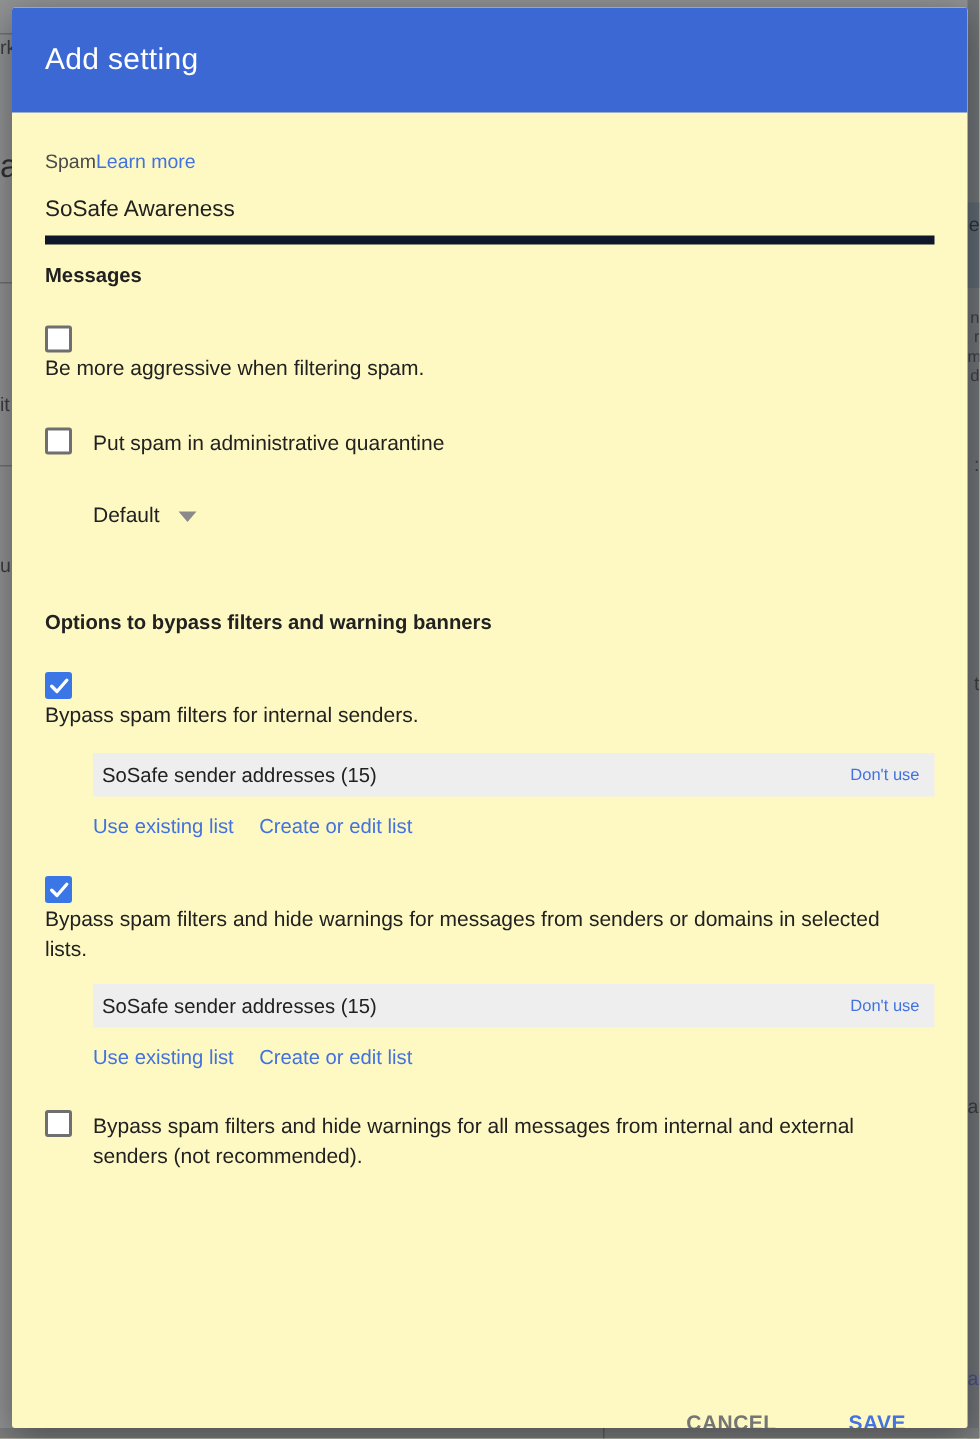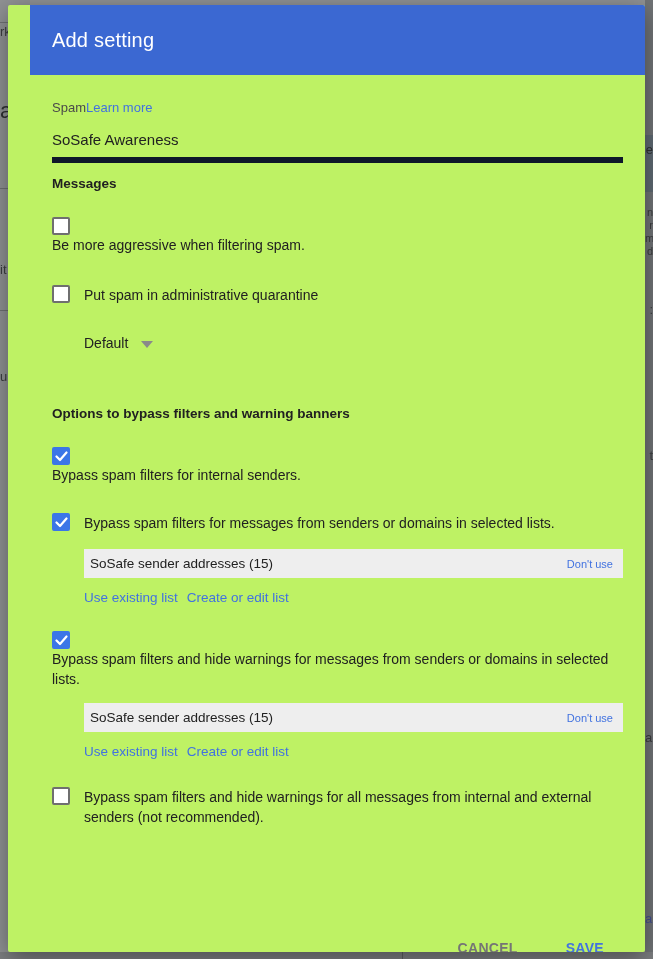--- a/index.html
+++ b/index.html
@@ -33,25 +33,24 @@
     white-space: nowrap; overflow: hidden;
   }
   .frag.left { left: 0; max-width: 8px; }
   .frag.right { right: 0; max-width: 8px; }
   .frag.big { font-size: 22px; color: #2e3032; }
   .frag.small { font-size: 11px; }
 
   
   .dialog {
     position: absolute; left: 8px; top: 5px; width: 637px; height: 947px;
-    background: #bef264;
+    background: #fef9c3;
     border-radius: 2px;
     box-shadow: 0 6px 24px rgba(0,0,0,0.4);
     overflow: hidden;
-    padding-left: 22px;
   }
   .dialog-header {
     height: 70px; background: #3b68d2;
     display: flex; align-items: center;
     padding: 0 22px;
   }
   .dialog-title { color: #ffffff; font-size: 20px; font-weight: 400; letter-spacing: 0.2px; }
 
   .dialog-body { padding: 0 22px; position: relative; height: 877px; }
 
@@ -114,21 +113,21 @@
   .list-bar {
     margin-top: 16px; margin-left: 32px;
     height: 29px; background: #eeeeee;
     display: flex; align-items: center; justify-content: space-between;
     padding: 0 10px 0 6px;
     font-size: 13.5px;
   }
   .list-bar .list-name { color: #212121; }
   .list-links {
     margin-top: 12px; margin-left: 32px;
-    display: flex; gap: 9px; font-size: 13.5px;
+    display: flex; gap: 17px; font-size: 13.5px;
   }
   .list-links a.link { font-size: 13.5px; }
   .list-bar a.link { font-size: 11px; }
 
   .dialog-footer {
     position: absolute; right: 29px; bottom: 13px;
     display: flex; gap: 24px; align-items: center;
   }
   .btn {
     background: none; border: none; cursor: pointer;
@@ -207,28 +206,20 @@
 
     <div class="chk-row tight">
       <span class="checkbox checked">
         <svg width="13" height="11" viewBox="0 0 13 11">
             <polyline points="1.5,5.5 5,9 11.5,1.5" fill="none" stroke="#ffffff" stroke-width="2.2" stroke-linecap="round" stroke-linejoin="round"></polyline>
           </svg>
       </span>
       <span class="chk-label">Bypass spam filters for internal senders.</span>
     </div>
 
-    <div class="chk-row">
-      <span class="checkbox checked">
-        <svg width="13" height="11" viewBox="0 0 13 11">
-            <polyline points="1.5,5.5 5,9 11.5,1.5" fill="none" stroke="#ffffff" stroke-width="2.2" stroke-linecap="round" stroke-linejoin="round"></polyline>
-          </svg>
-      </span>
-      <span class="chk-label">Bypass spam filters for messages from senders or domains in selected lists.</span>
-    </div>
 
     <div class="list-bar">
       <span class="list-name">SoSafe sender addresses (15)</span>
       <a class="link">Don't use</a>
     </div>
     <div class="list-links">
       <a class="link">Use existing list</a>
       <a class="link">Create or edit list</a>
     </div>
 

